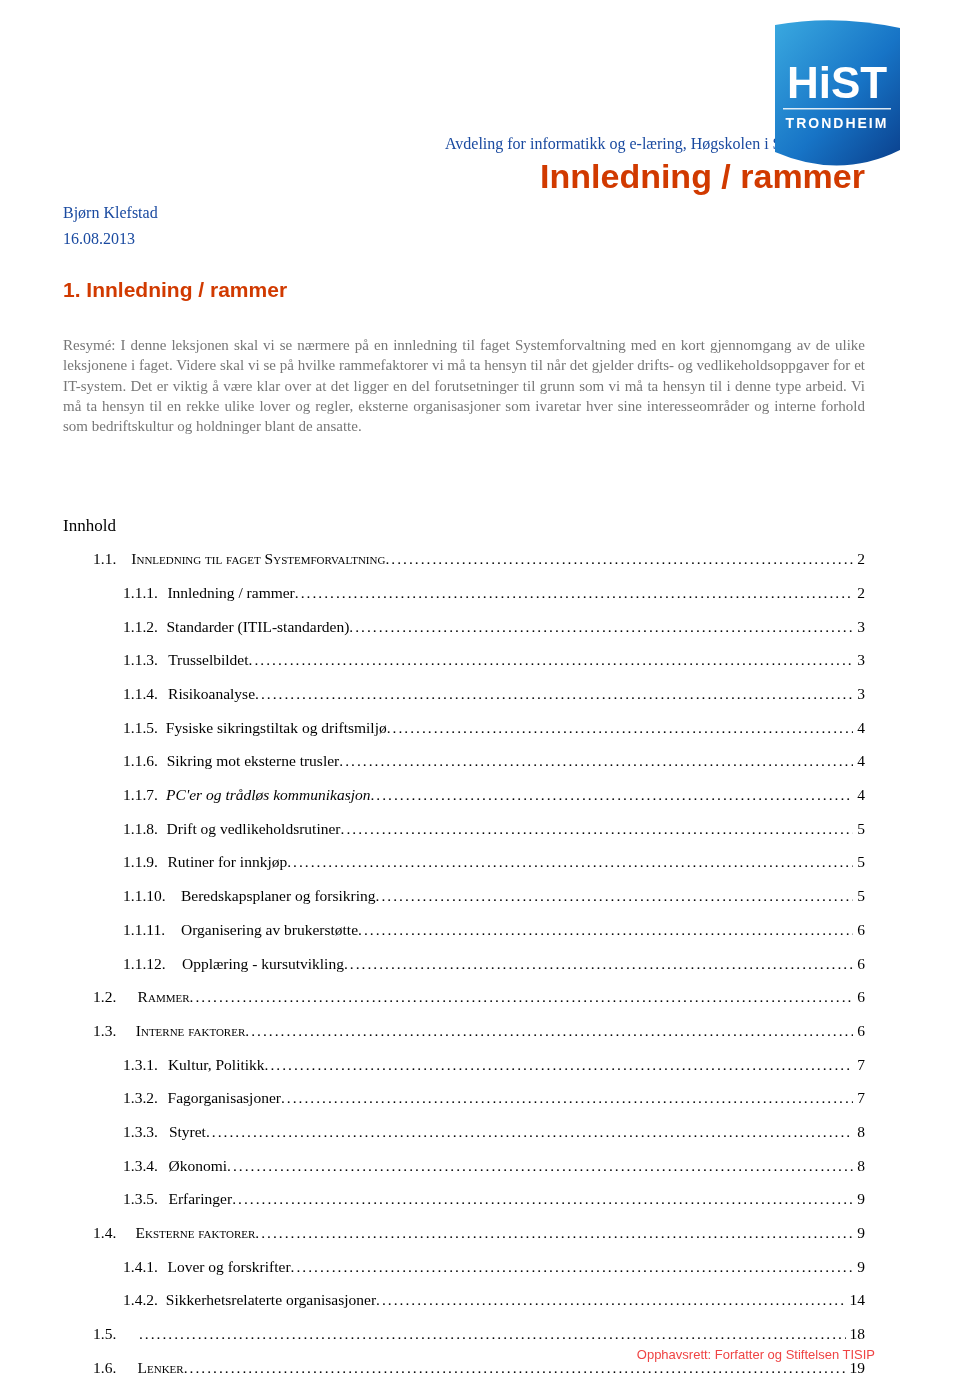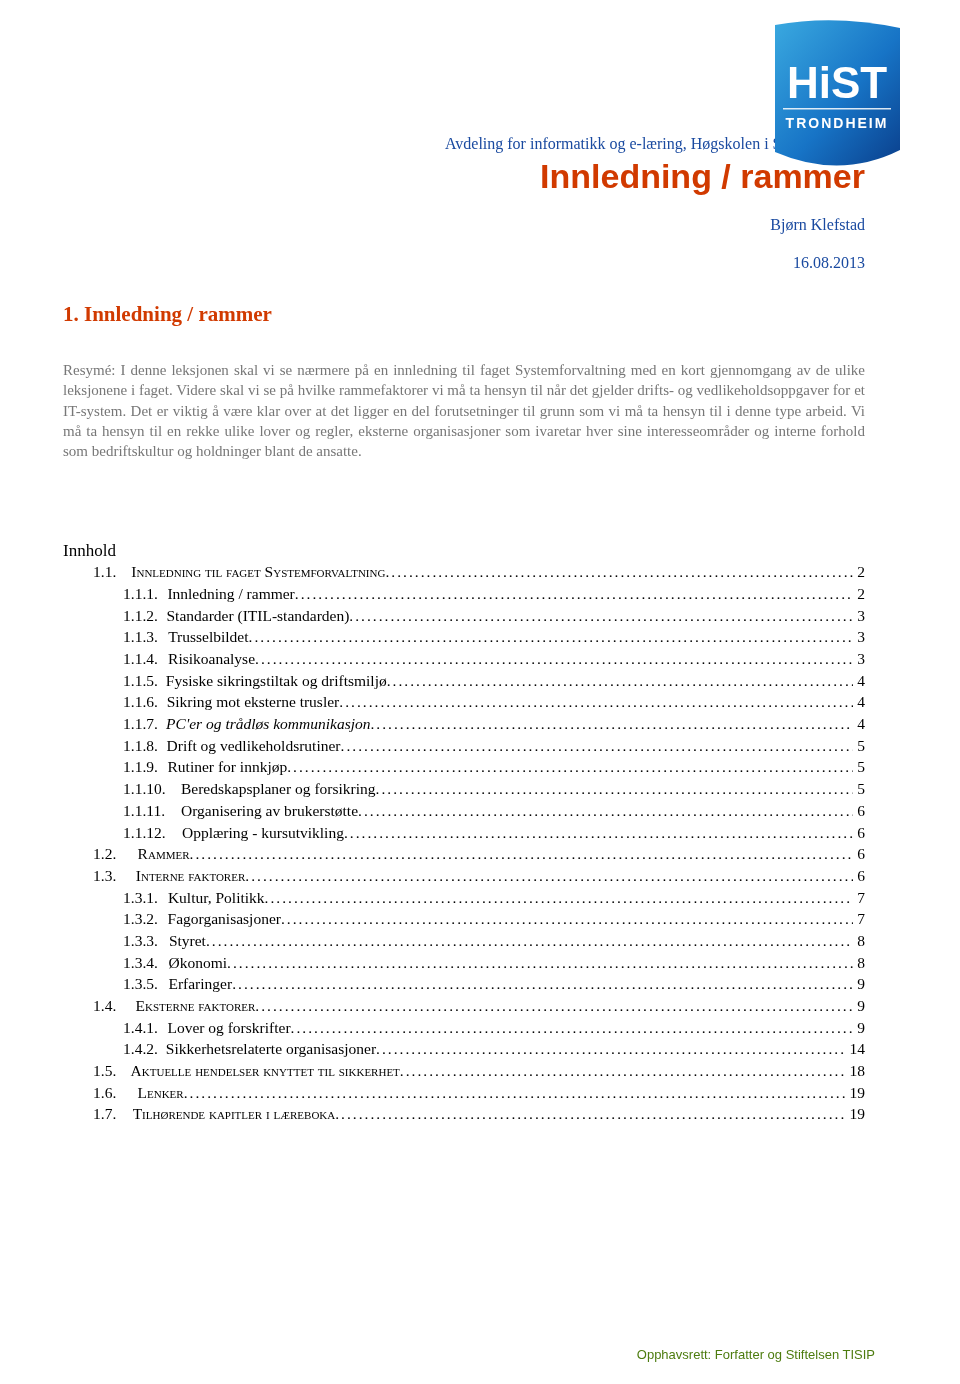--- a/index.html
+++ b/index.html
@@ -31,26 +31,25 @@
     color: #d13a00;
     font-family: Arial, Helvetica, sans-serif;
     font-weight: bold;
     font-size: 34px;
     text-align: right;
     margin-top: 4px;
   }
   .author-line, .date-line, .course-line {
     color: #1a4aa0;
     font-size: 16px;
-    text-align: right;
-    margin-top: 20px;
+    margin-top: 8px;
   }
   .section-heading {
     color: #d13a00;
-    font-family: Liberation Serif, serif;
+    font-family: Liberation Sans, sans-serif;
     font-weight: bold;
     font-size: 21px;
     margin-top: 30px;
     margin-bottom: 6px;
   }
   .resume {
     color: #777777;
     font-size: 15px;
     line-height: 1.35;
     text-align: justify;
@@ -61,20 +60,21 @@
     margin-top: 80px;
   }
   .toc {
     font-size: 15.5px;
     line-height: 1.4;
   }
   .toc-row {
     display: flex;
     white-space: nowrap;
     align-items: flex-start;
+    margin-top: 12px;
   }
   .toc-num { flex: 0 0 auto; }
   .toc-label { flex: 0 0 auto; }
   .toc-dots {
     flex: 1 1 auto;
     overflow: hidden;
     letter-spacing: 2px;
     color: #000;
   }
   .toc-dots::after {
@@ -82,21 +82,21 @@
   }
   .toc-page { flex: 0 0 auto; padding-left: 4px; }
   .indent-1 { padding-left: 30px; }
   .indent-2 { padding-left: 60px; }
   .smallcaps { font-variant: small-caps; }
   .italic { font-style: italic; }
   .copyright {
     position: absolute;
     bottom: 22px;
     right: 85px;
-    color: #4d7c0f;
+    color: #ef4444;
     font-family: Arial, Helvetica, sans-serif;
     font-size: 13px;
   }
   .gap-1 { display:inline-block; width: 34px; }
   .gap-2 { display:inline-block; width: 18px; }
   .gap-3 { display:inline-block; width: 34px; }
 </style>
 </head>
 <body>
 
@@ -290,21 +290,20 @@
       <div class="toc-row indent-2">
         <span class="toc-num">1.4.2.</span>
         <span class="gap-2"></span>
         <span class="toc-label">Sikkerhetsrelaterte organisasjoner</span>
         <span class="toc-dots"></span>
         <span class="toc-page"> 14</span>
       </div>
       <div class="toc-row indent-1">
         <span class="toc-num">1.5.</span>
         <span class="gap-1"></span>
-        <span class="toc-label smallcaps">Aktuelle hendelser knyttet til sikkerhet</span>
         <span class="toc-dots"></span>
         <span class="toc-page"> 18</span>
       </div>
       <div class="toc-row indent-1">
         <span class="toc-num">1.6.</span>
         <span class="gap-1"></span>
         <span class="toc-label smallcaps">Lenker</span>
         <span class="toc-dots"></span>
         <span class="toc-page"> 19</span>
       </div>

